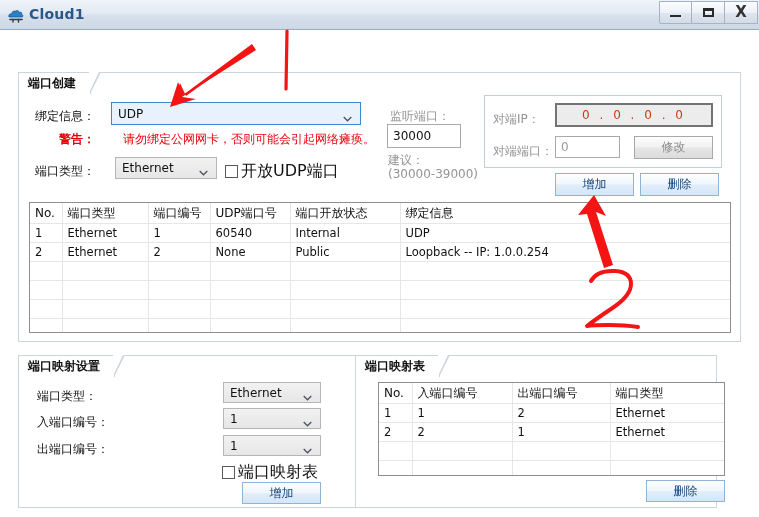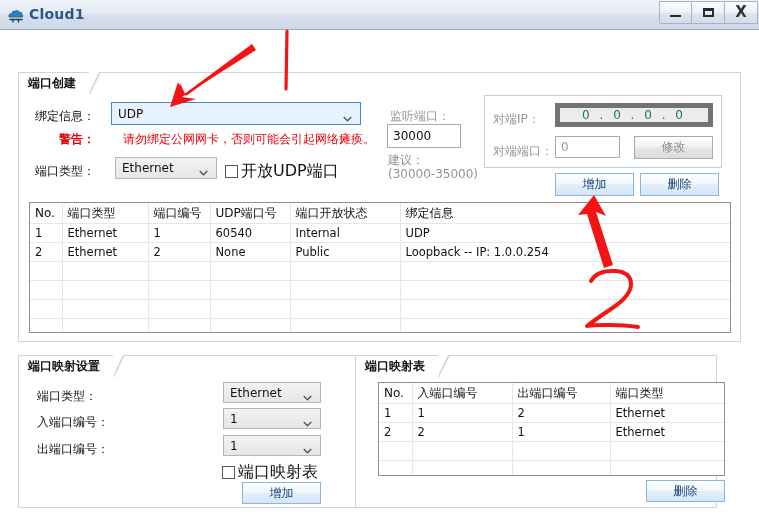--- a/index.html
+++ b/index.html
@@ -119,23 +119,23 @@
   }
   .textbox {
     position: absolute; box-sizing: border-box;
     border: 1px solid #aaaaaa; background: #ffffff;
     display: flex; align-items: center; padding-left: 5px;
     font-size: 12px; color: #111;
   }
   .textbox.dim { color: #9a9a9a; }
   .ipbox {
     position: absolute; box-sizing: border-box;
-    border: 5px solid #737373; background: #ececec;
+    border: 2px solid #737373; background: #ececec;
     display: flex; align-items: center; justify-content: center;
-    font-size: 12px; color: #15803d; letter-spacing: 3px; text-align: right;
+    font-size: 12px; color: #c2410c; letter-spacing: 3px; text-align: right;
   }
   .checkbox-wrap { position: absolute; display: flex; align-items: center; font-size: 16px; color: #111; }
   .checkbox-box {
     width: 13px; height: 13px; box-sizing: border-box;
     border: 1px solid #585858; background: #ffffff; margin-right: 3px;
   }
 
   
   .btn {
     position: absolute; box-sizing: border-box;
@@ -229,21 +229,21 @@
     <div class="checkbox-wrap" style="left:206px; top:88px;">
       <span class="checkbox-box"></span>
       <span>开放UDP端口</span>
     </div>
 
     <div class="lbl dim" style="left:371px; top:35px;">监听端口：</div>
     <div class="textbox" style="left:368px; top:51px; width:74px; height:24px;">
       <span>30000</span>
     </div>
     <div class="lbl dim" style="left:369px; top:79px;">建议：</div>
-    <div class="lbl dim" style="left:369px; top:94px;">(30000-35000)</div>
+    <div class="lbl dim" style="left:369px; top:94px;">(30000-39000)</div>
 
     <div style="position:absolute; left:465px; top:22px; width:238px; height:73px; border:1px solid #c6cdd6; box-sizing:border-box;"></div>
     <div class="lbl dim" style="left:474px; top:38px;">对端IP：</div>
     <div class="ipbox" style="left:536px; top:30px; width:158px; height:24px;">
       <span>0 . 0 . 0 . 0</span>
     </div>
     <div class="lbl dim" style="left:474px; top:70px;">对端端口：</div>
     <div class="textbox dim" style="left:536px; top:63px; width:65px; height:22px;">
       <span>0</span>
     </div>

